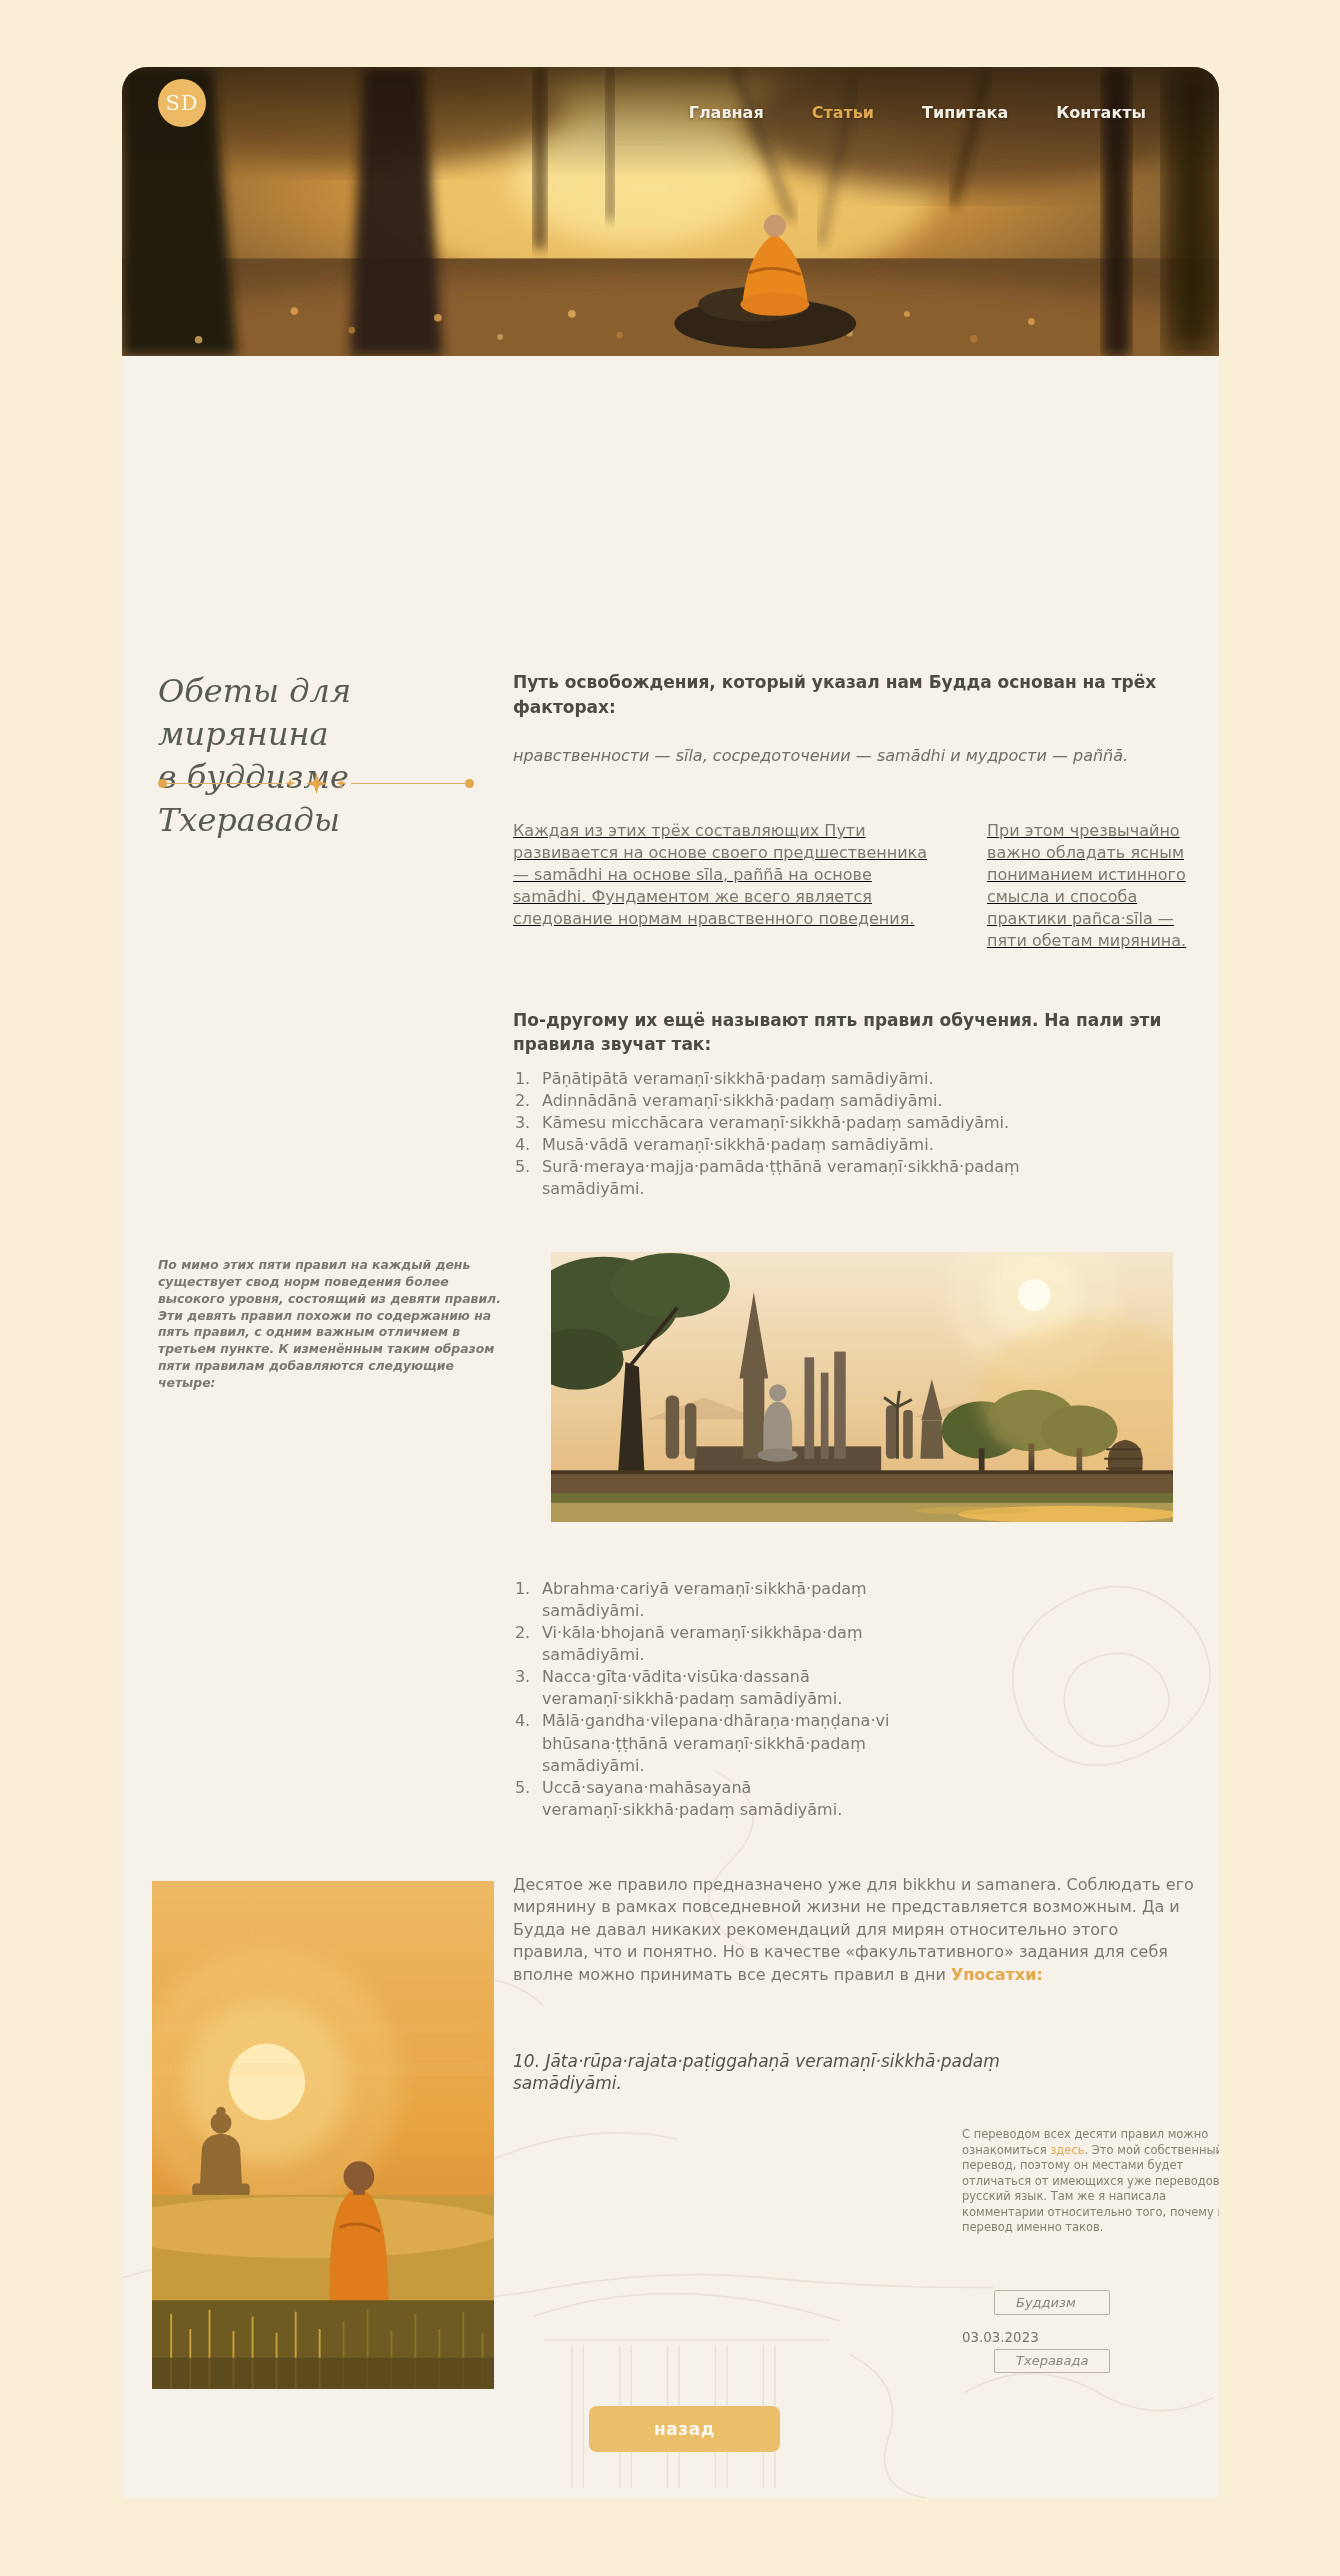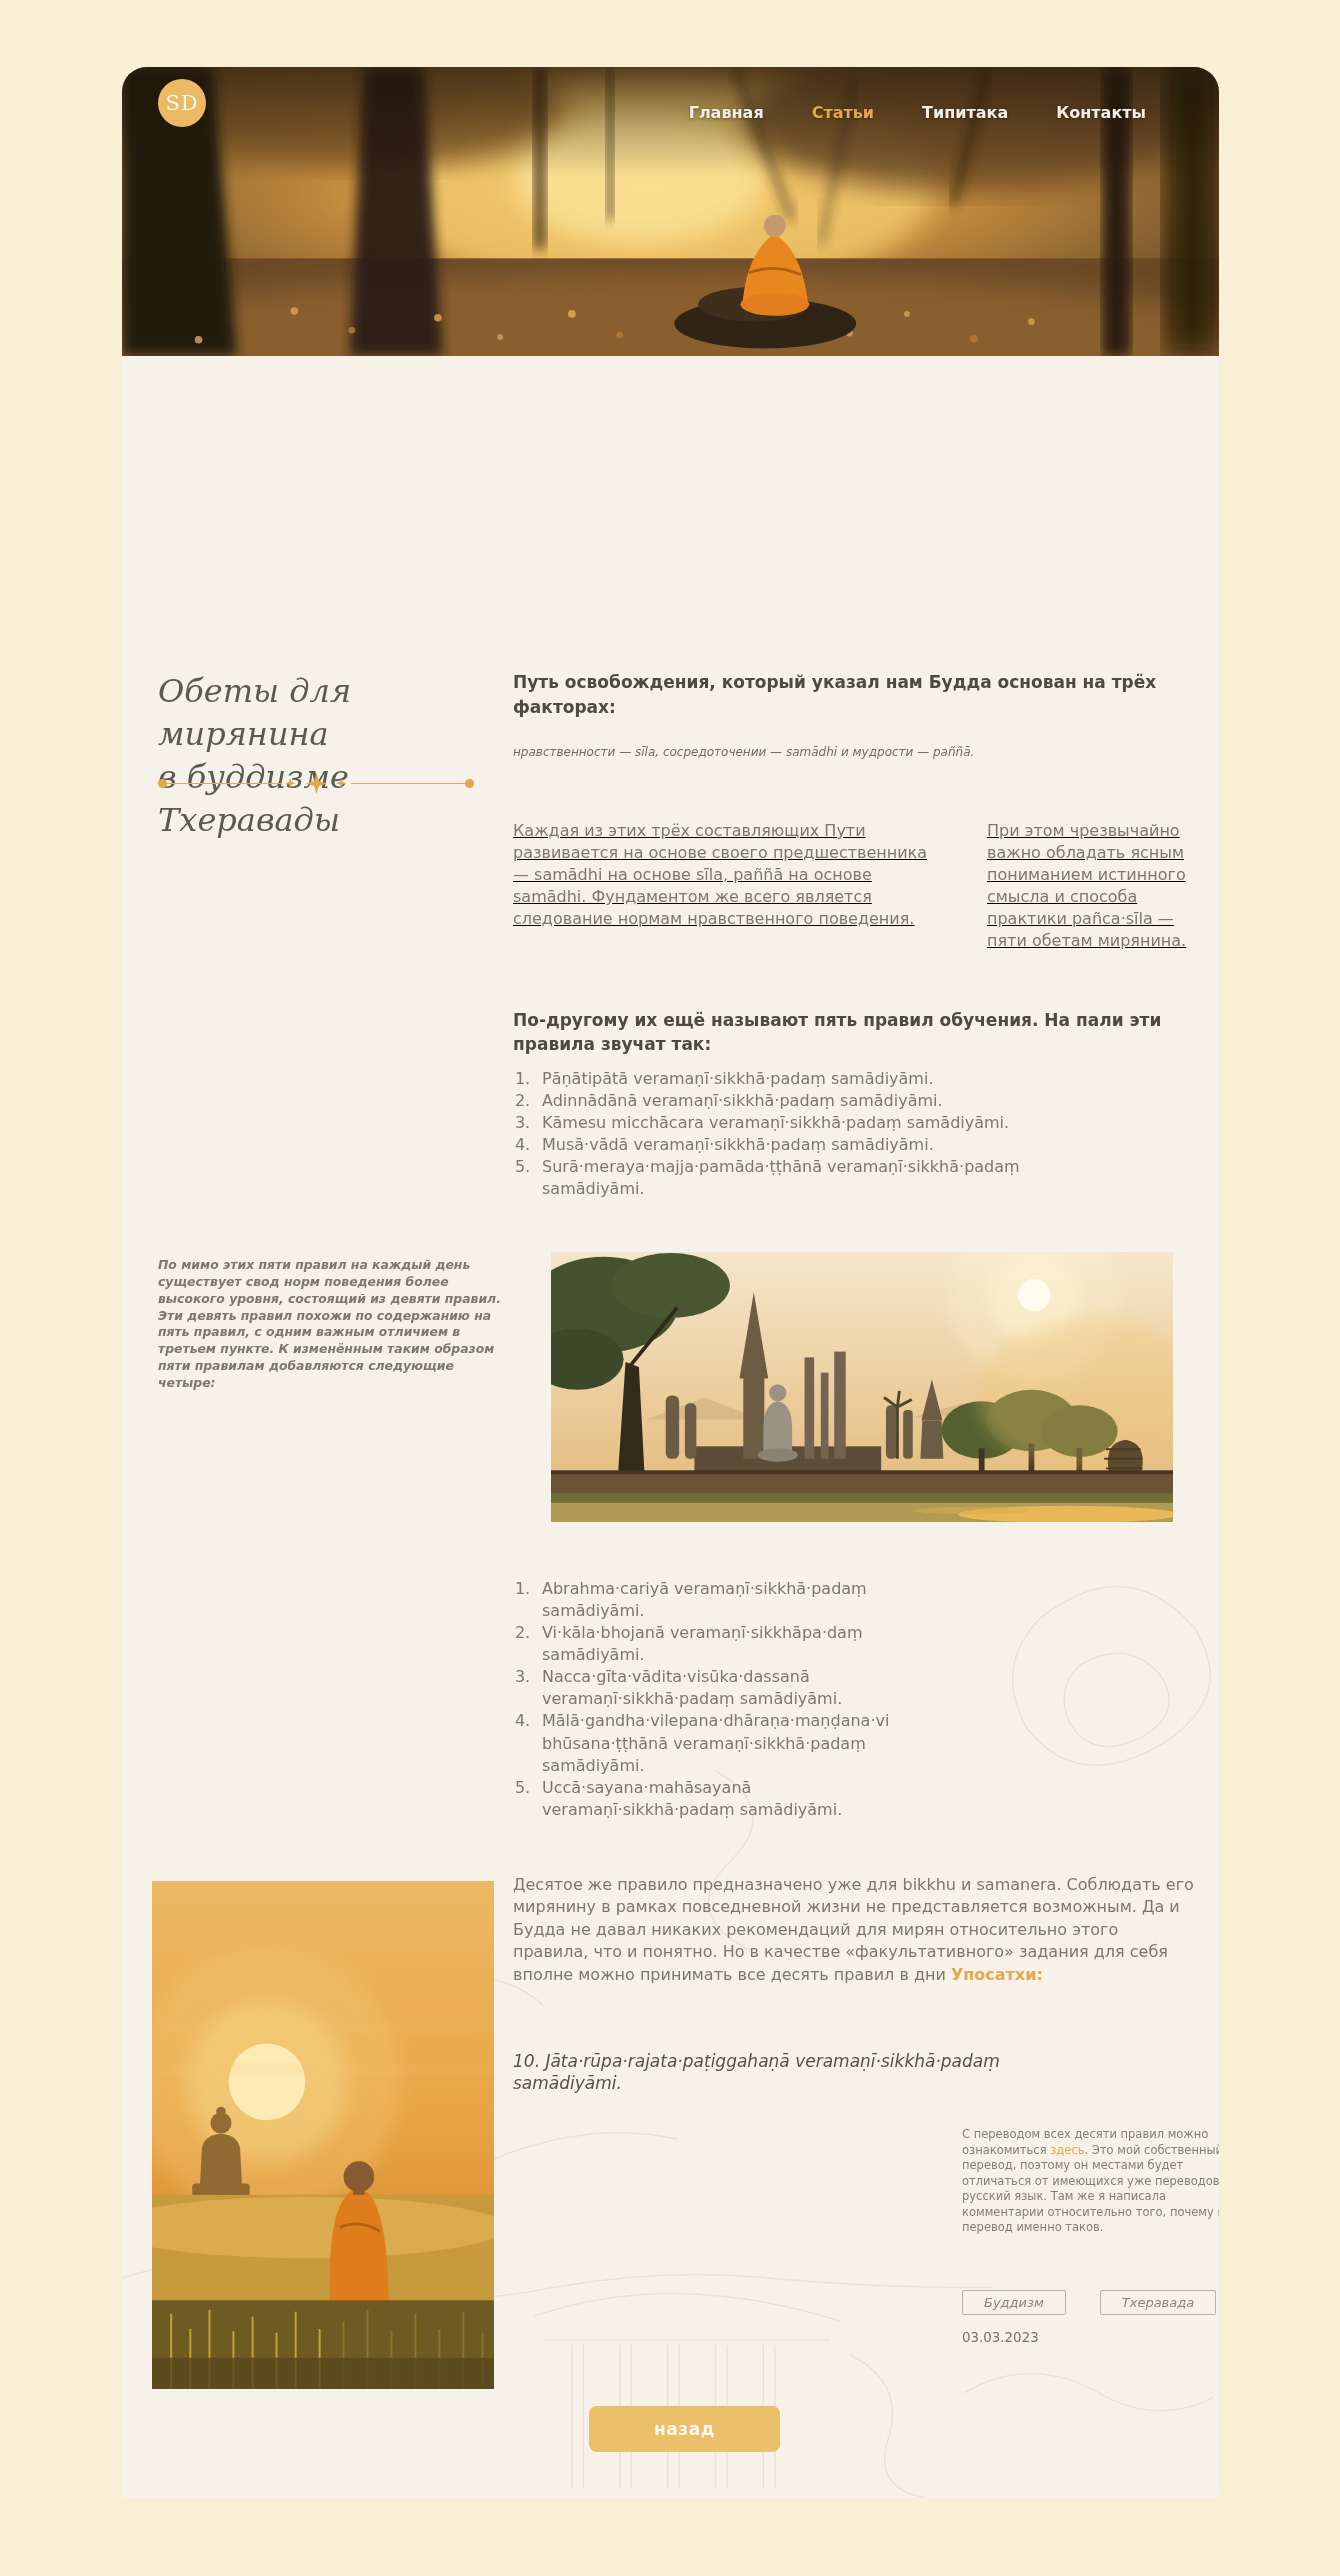--- a/index.html
+++ b/index.html
@@ -40,21 +40,21 @@
     left:36px;top:603px;width:345px;
     font-family:"DejaVu Serif","Liberation Serif",serif;
     font-style:italic;font-weight:500;font-size:32px;line-height:1.34;color:#575b51;
   }
   .title .tl{display:block;}
   .divider{left:36px;top:706px;width:316px;display:flex;align-items:center;color:#e3a74f;}
   .divider .dot{width:8.6px;height:8.6px;border-radius:50%;background:#e3a74f;flex:0 0 auto;}
   .divider .line{flex:1 1 auto;height:1.4px;background:#dcab63;}
   .divider svg{flex:0 0 auto;margin:0 4.8px;}
   .intro-bold{left:391px;top:603px;width:680px;font-size:17px;font-weight:700;color:#4c4b43;line-height:1.45;}
-  .intro-italic{left:391px;top:677px;width:680px;font-size:12px;font-style:italic;color:#6f6e64;line-height:1.45;}
+  .intro-italic{left:391px;top:677px;width:680px;font-size:16px;font-style:italic;color:#6f6e64;line-height:1.45;}
   .two-col{left:391px;top:753px;width:708px;display:flex;gap:53px;text-decoration:underline;}
   .two-col p{margin:0;font-size:16px;color:#7b7870;line-height:1.38;}
   .col-a{width:421px;}
   .col-b{width:225px;}
   .subhead{left:391px;top:941px;width:680px;font-size:17px;font-weight:700;color:#4c4b43;line-height:1.42;}
   .plist{list-style:none;margin:0;padding:0;counter-reset:n;font-size:16px;color:#7b7870;line-height:1.38;}
   .plist li{counter-increment:n;position:relative;padding-left:29px;}
   .plist li::before{content:counter(n) ".";position:absolute;left:1.9px;}
   .list-five{left:391px;top:1001px;width:555px;}
   .list-four{left:391px;top:1511px;width:383px;overflow-wrap:break-word;word-break:break-word;}
@@ -66,21 +66,21 @@
   .temple-img svg,.monk-img svg{display:block;width:100%;height:100%;}
   .monk-img{left:30px;top:1814px;width:342px;height:508px;overflow:hidden;}
   .tenth{left:391px;top:1807px;width:684px;font-size:16px;color:#7b7870;line-height:1.4;}
   .gold-link{color:#e2a94e;text-decoration:none;cursor:pointer;}
   .tenth .gold-link{font-weight:700;}
   .pali{
     left:391px;top:1983px;width:522px;margin:0;
     font-size:17px;font-style:italic;font-weight:500;color:#53524a;line-height:1.32;
   }
   .note{left:840px;top:2060px;width:283px;font-size:11.5px;color:#85816f;line-height:1.35;color:#84806f;}
-  .tags{left:840px;top:2223px;display:flex;gap:34px;}
+  .tags{left:872px;top:2223px;display:flex;gap:34px;flex-direction:column;}
   .tag{
     display:inline-block;padding:3.8px 21px;border:1px solid #b8b1a3;border-radius:1.9px;
     font-size:13px;font-style:italic;color:#8a867c;cursor:pointer;background:transparent;
   }
   .date{left:840px;top:2263px;position:absolute;font-size:13.4px;color:#76746a;top:2263px;}
   .back-btn{
     position:absolute;left:467px;top:2339px;width:191px;height:46px;
     background:#ebbf6a;border:none;border-radius:7.7px;cursor:pointer;
     font-family:inherit;font-size:17px;font-weight:700;color:#fdf9ef;letter-spacing:0.5px;
   }

